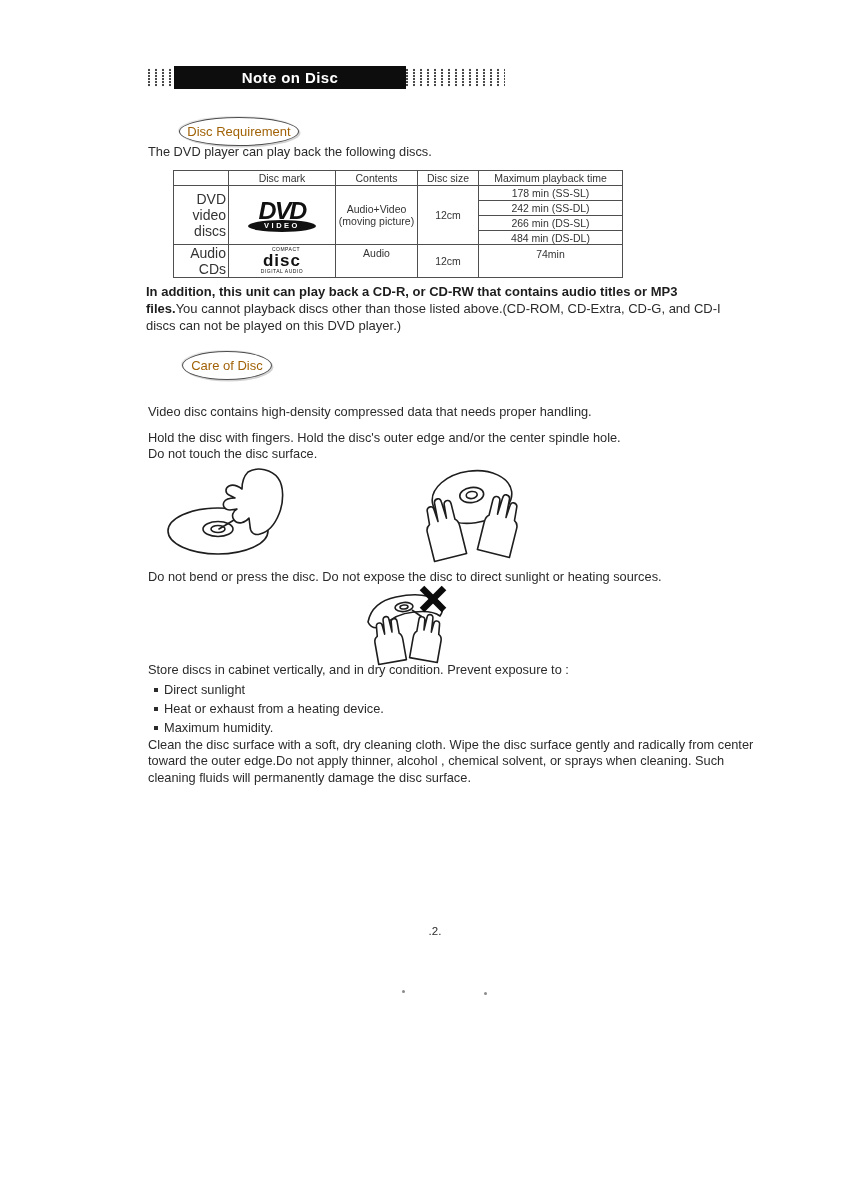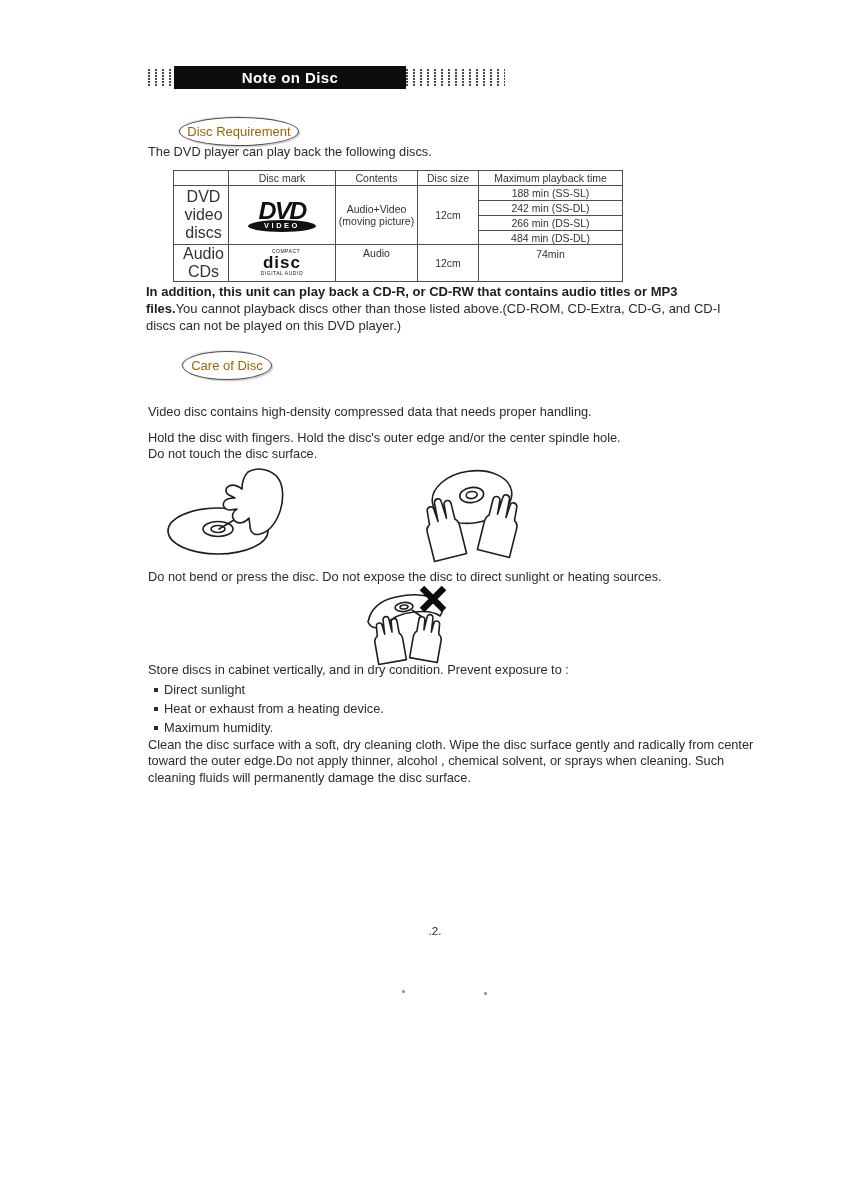--- a/index.html
+++ b/index.html
@@ -36,21 +36,21 @@
   .note{font-size:13px;line-height:1.3;width:578px;}
   .note b{color:#1d1d1d;}
 
   
   table.disc{border-collapse:collapse;table-layout:fixed;background:#fff;}
   table.disc td, table.disc th{
     border:1px solid #4f4f4f;font-size:10.5px;font-weight:normal;
     text-align:center;vertical-align:middle;padding:0 2px;color:#333;
     overflow:hidden;
   }
-  table.disc .rowlabel{text-align:center;padding-left:7px;white-space:pre-line;font-size:16px;}
+  table.disc .rowlabel{text-align:right;padding-left:7px;white-space:pre-line;font-size:14px;}
   table.disc .contents{white-space:pre-line;}
   .dvd-logo{line-height:1;display:inline-block;}
   .dvd-logo .dvd-word{
     font-size:25px;font-weight:bold;font-style:italic;letter-spacing:-2px;
     color:#111;transform:scaleY(.92);display:block;
   }
   .dvd-logo .video-ellipse{
     display:block;margin:-4px auto 0;width:68px;height:12px;border-radius:50%;
     background:#111;color:#fff;font-size:7.5px;font-weight:bold;letter-spacing:2.5px;
     line-height:12px;text-align:center;font-style:normal;
@@ -103,21 +103,21 @@
 discs</td>
     <td rowspan="4">
       <span class="dvd-logo">
         <span class="dvd-word">DVD</span>
         <span class="video-ellipse">VIDEO</span>
       </span>
     </td>
     <td rowspan="4" class="contents">Audio+Video
 (moving picture)</td>
     <td rowspan="4">12cm</td>
-    <td>188 min (SS-SL)</td>
+    <td>178 min (SS-SL)</td>
   </tr>
   <tr style="height:15px;">
     <td>242 min (SS-DL)</td>
   </tr>
   <tr style="height:15px;">
     <td>266 min (DS-SL)</td>
   </tr>
   <tr style="height:14px;">
     <td>484 min (DS-DL)</td>
   </tr>

